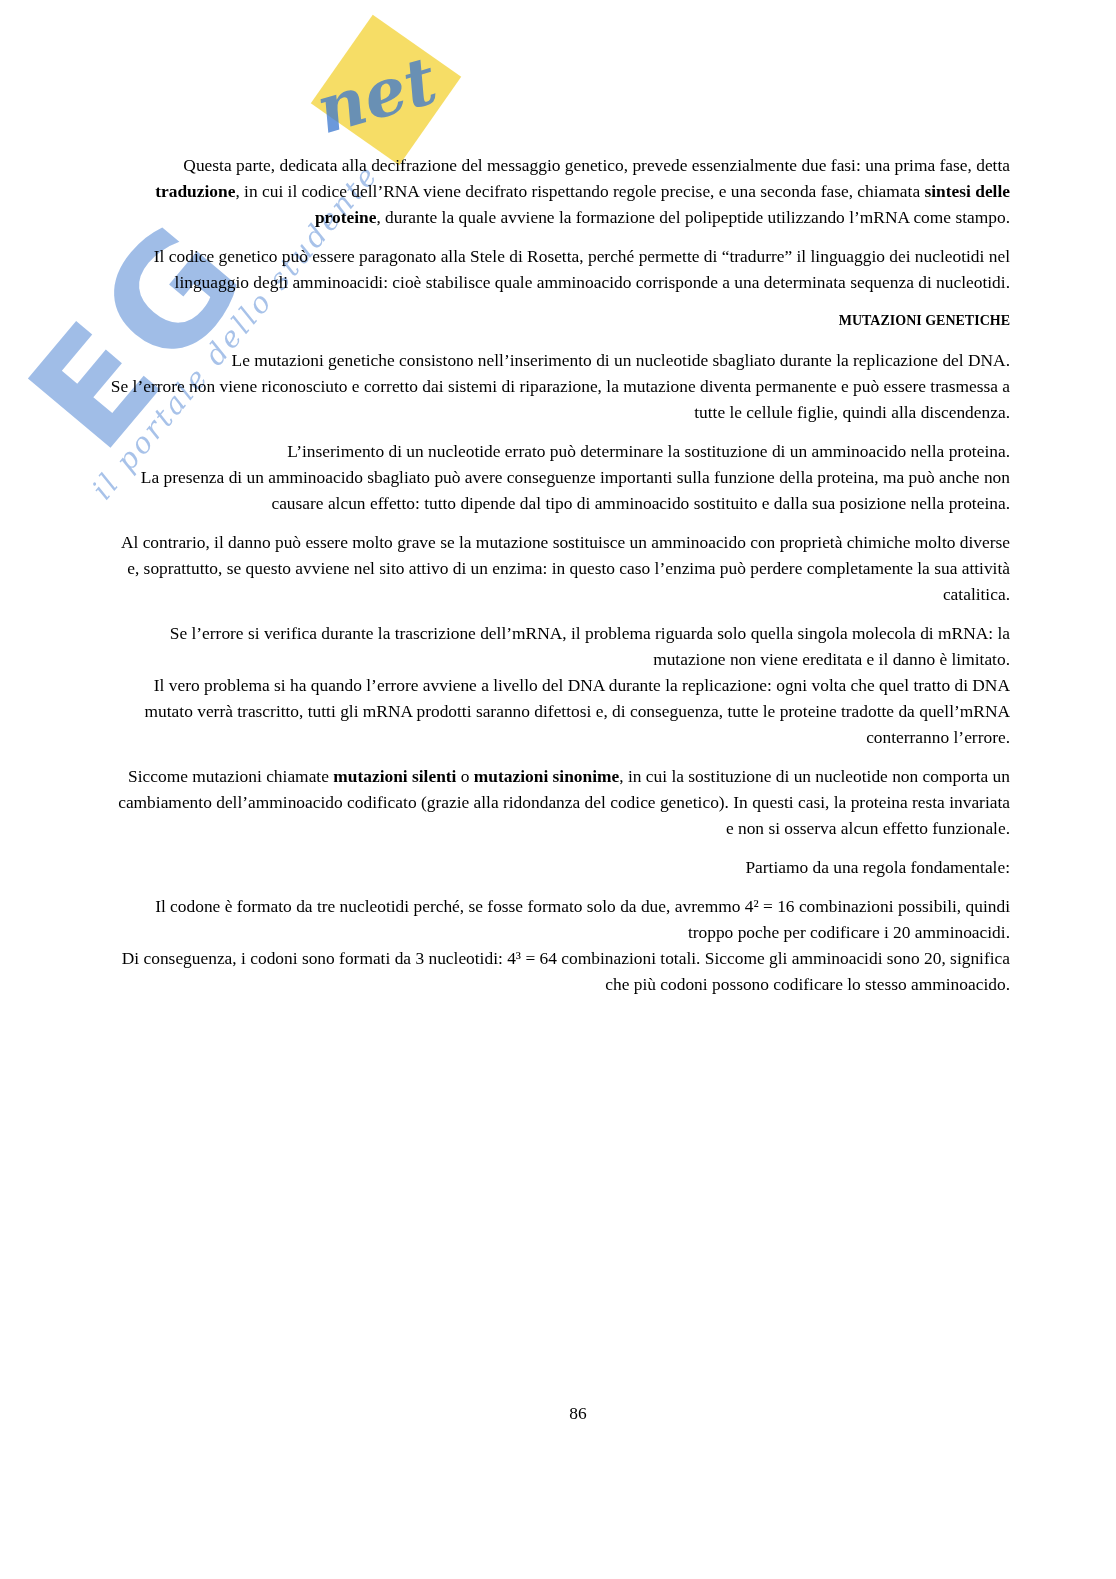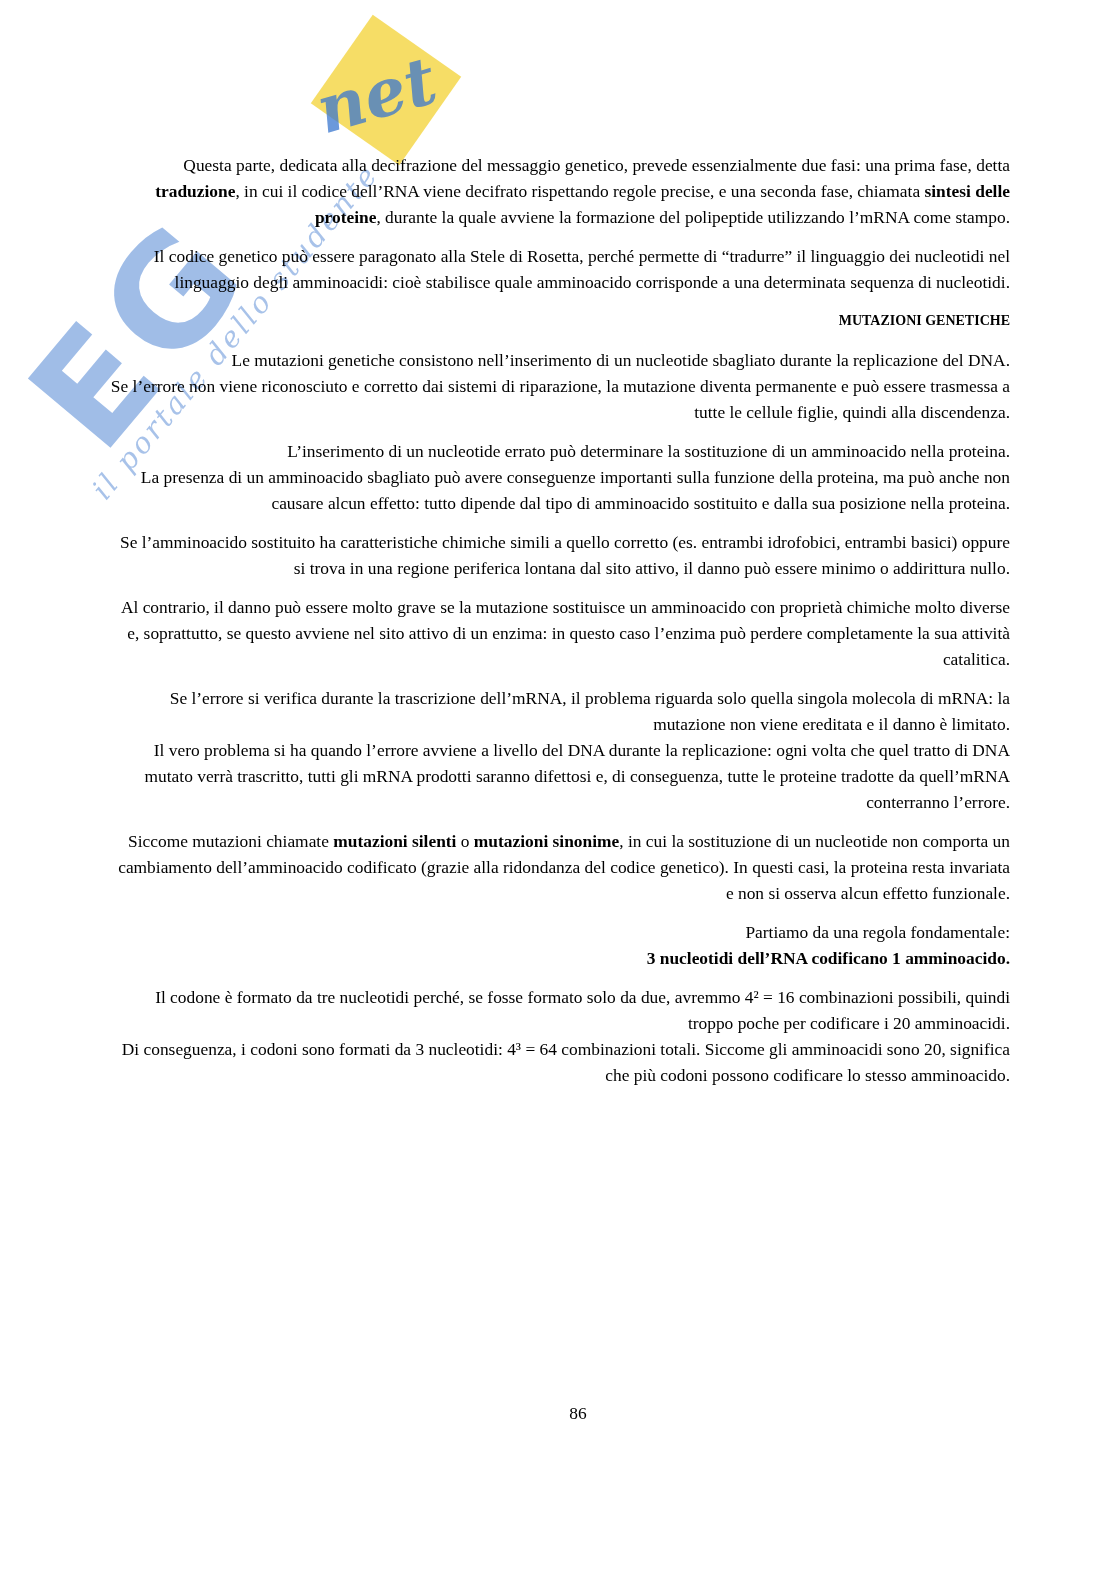--- a/index.html
+++ b/index.html
@@ -117,26 +117,25 @@
   <main class="content">
     <p class="block"><span>Questa parte, dedicata alla decifrazione del messaggio genetico, prevede essenzialmente due fasi: una prima fase, detta </span><b>traduzione</b><span>, in cui il codice dell’RNA viene decifrato rispettando regole precise, e una seconda fase, chiamata </span><b>sintesi delle proteine</b><span>, durante la quale avviene la formazione del polipeptide utilizzando l’mRNA come stampo.</span></p>
     <p class="block"><span>Il codice genetico può essere paragonato alla Stele di Rosetta, perché permette di “tradurre” il linguaggio dei nucleotidi nel linguaggio degli amminoacidi: cioè stabilisce quale amminoacido corrisponde a una determinata sequenza di nucleotidi.</span></p>
 
     <h2 class="block heading">MUTAZIONI GENETICHE</h2>
 
     <p class="block"><span>Le mutazioni genetiche consistono nell’inserimento di un nucleotide sbagliato durante la replicazione del DNA.
 Se l’errore non viene riconosciuto e corretto dai sistemi di riparazione, la mutazione diventa permanente e può essere trasmessa a tutte le cellule figlie, quindi alla discendenza.</span></p>
     <p class="block"><span>L’inserimento di un nucleotide errato può determinare la sostituzione di un amminoacido nella proteina.
 La presenza di un amminoacido sbagliato può avere conseguenze importanti sulla funzione della proteina, ma può anche non causare alcun effetto: tutto dipende dal tipo di amminoacido sostituito e dalla sua posizione nella proteina.</span></p>
-    <p class="block"><span>Se l’amminoacido sostituito ha caratteristiche chimiche simili a quello corretto (es. entrambi idrofobici, entrambi basici) oppure si trova in una regione periferica lontana dal sito attivo, il danno può essere minimo o addirittura nullo.</span></p>
     <p class="block"><span>Al contrario, il danno può essere molto grave se la mutazione sostituisce un amminoacido con proprietà chimiche molto diverse e, soprattutto, se questo avviene nel sito attivo di un enzima: in questo caso l’enzima può perdere completamente la sua attività catalitica.</span></p>
     <p class="block"><span>Se l’errore si verifica durante la trascrizione dell’mRNA, il problema riguarda solo quella singola molecola di mRNA: la mutazione non viene ereditata e il danno è limitato.
 Il vero problema si ha quando l’errore avviene a livello del DNA durante la replicazione: ogni volta che quel tratto di DNA mutato verrà trascritto, tutti gli mRNA prodotti saranno difettosi e, di conseguenza, tutte le proteine tradotte da quell’mRNA conterranno l’errore.</span></p>
     <p class="block"><span>Siccome mutazioni chiamate </span><b>mutazioni silenti</b><span> o </span><b>mutazioni sinonime</b><span>, in cui la sostituzione di un nucleotide non comporta un cambiamento dell’amminoacido codificato (grazie alla ridondanza del codice genetico). In questi casi, la proteina resta invariata e non si osserva alcun effetto funzionale.</span></p>
     <p class="block"><span>Partiamo da una regola fondamentale:
-</span><b>3 nucleotidi dell’RNA codificano 1 amminoacido.</b></p>
+</span></p>
     <p class="block"><span>Il codone è formato da tre nucleotidi perché, se fosse formato solo da due, avremmo 4² = 16 combinazioni possibili, quindi troppo poche per codificare i 20 amminoacidi.
 Di conseguenza, i codoni sono formati da 3 nucleotidi: 4³ = 64 combinazioni totali. Siccome gli amminoacidi sono 20, significa che più codoni possono codificare lo stesso amminoacido.</span></p>
   </main>
 
   <div class="page-number">86</div>
 
 </div>
 
 </body></html>

